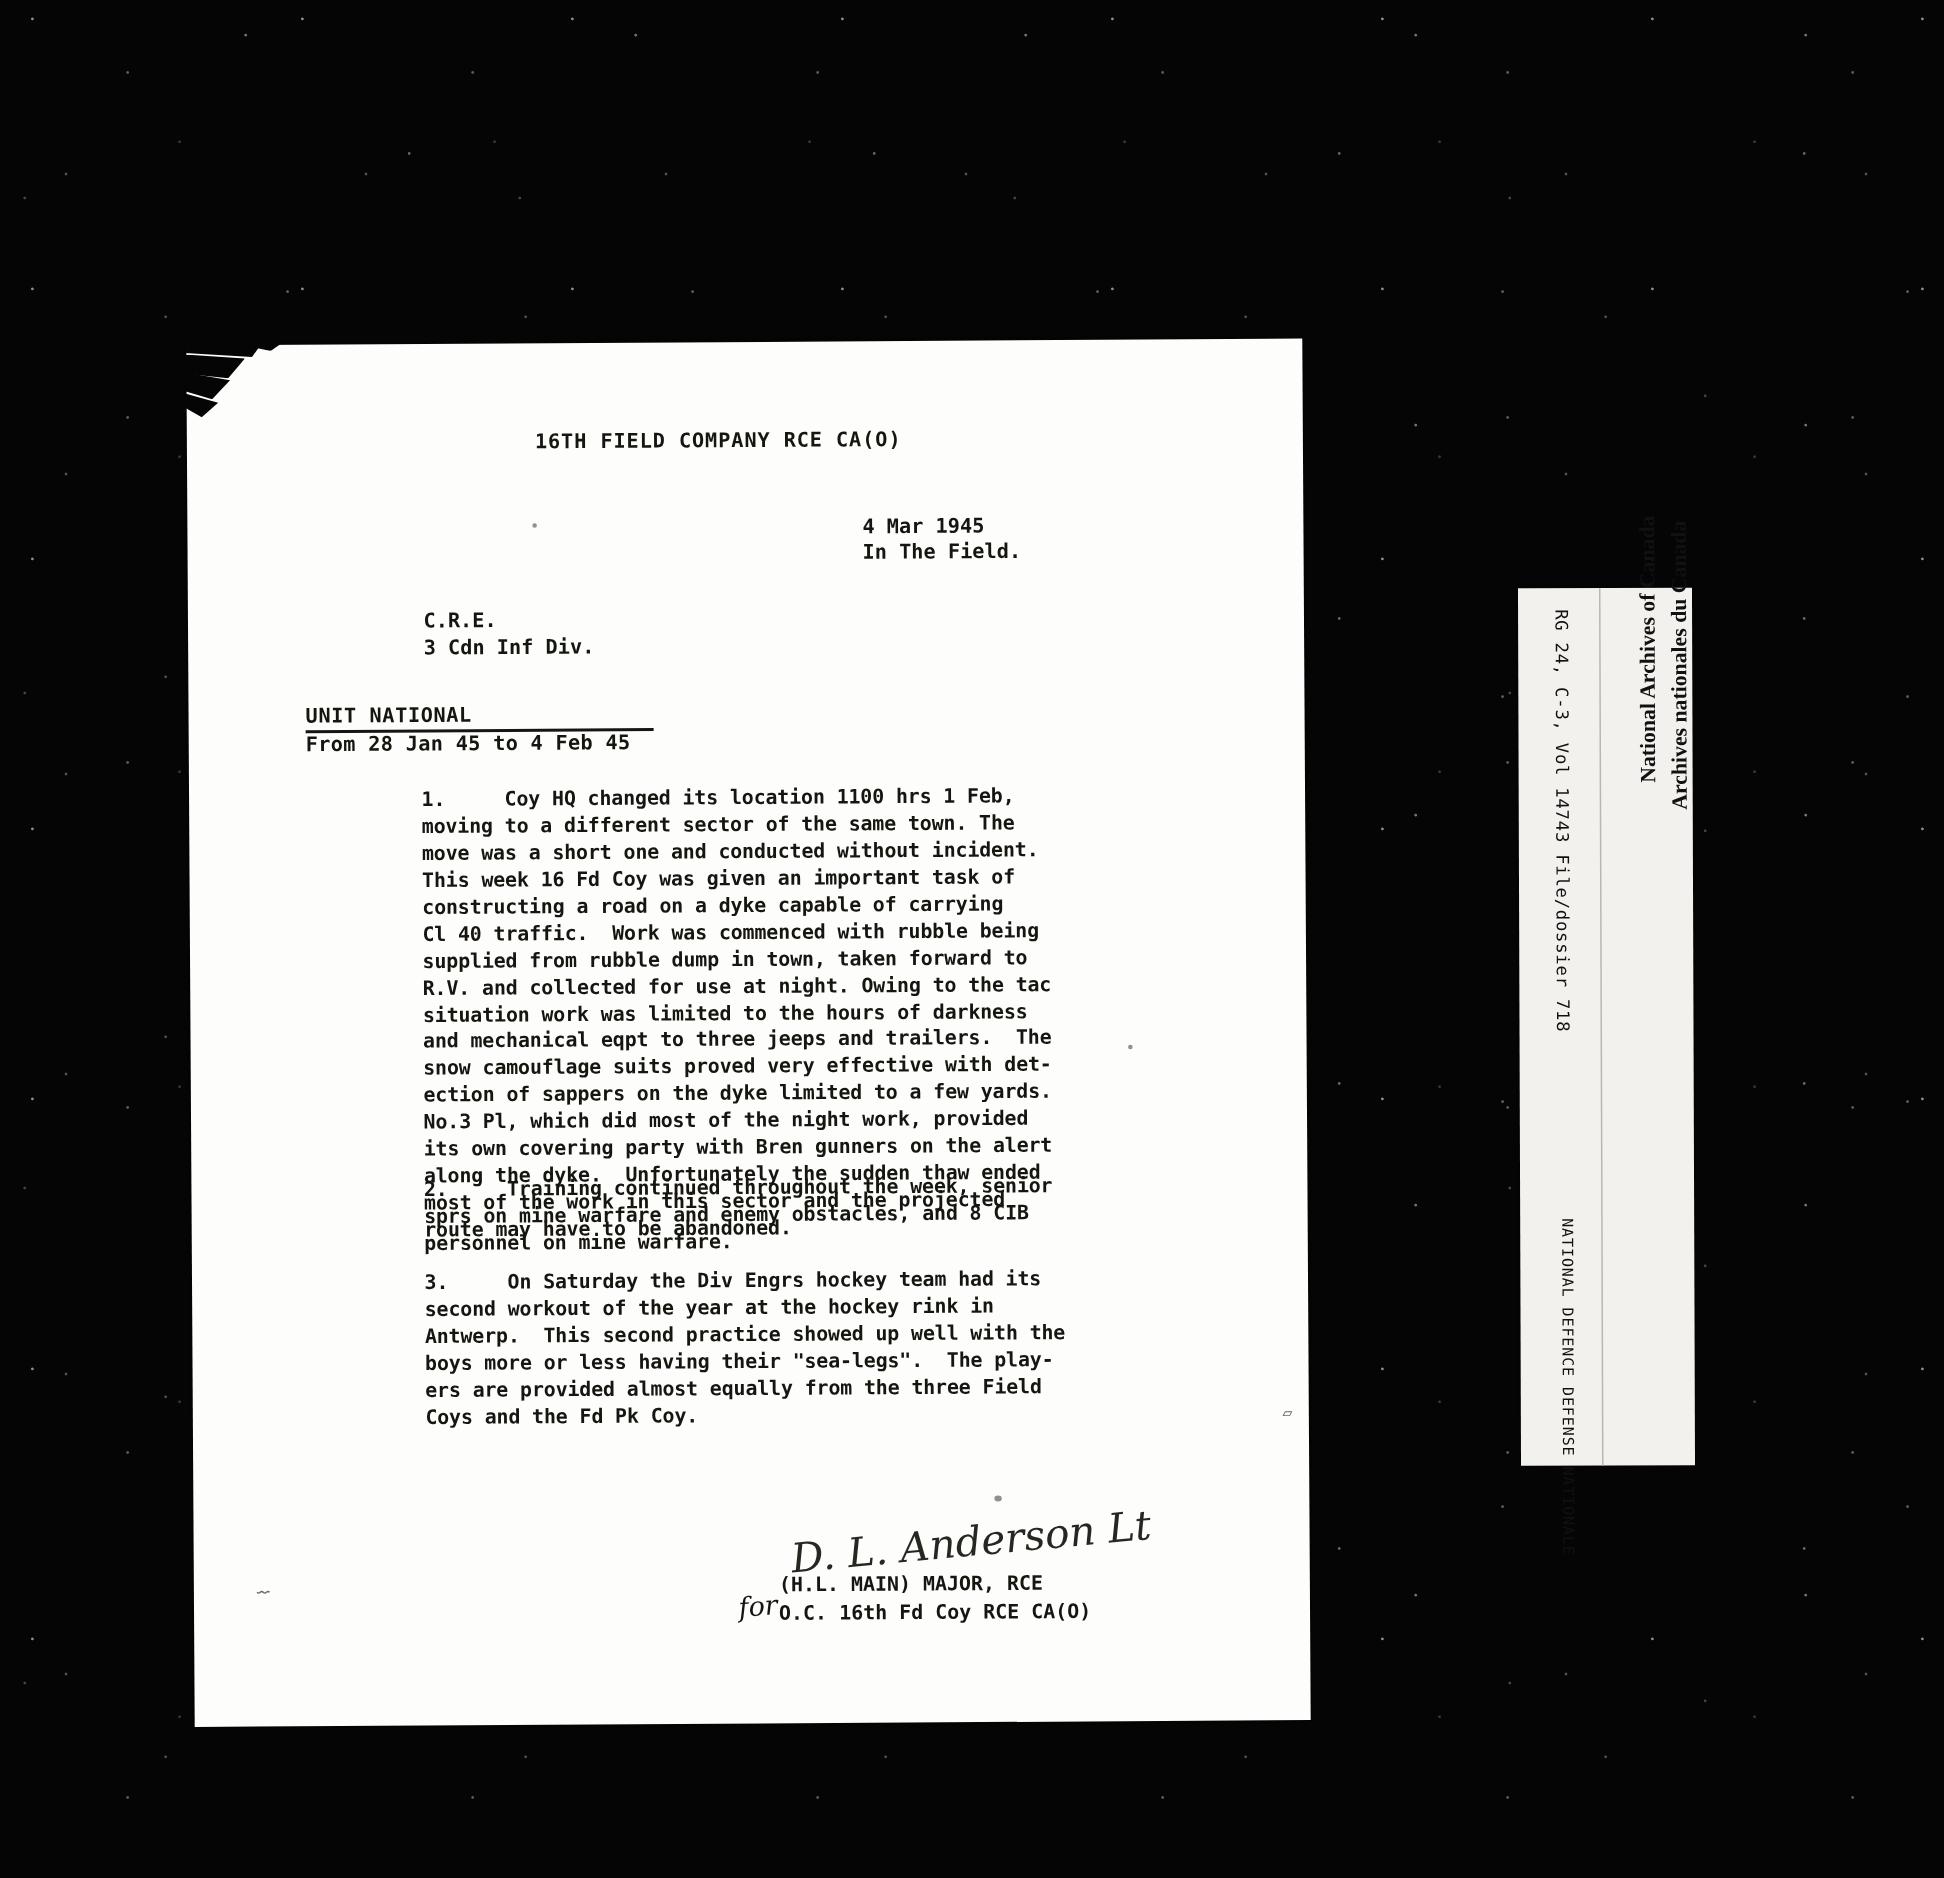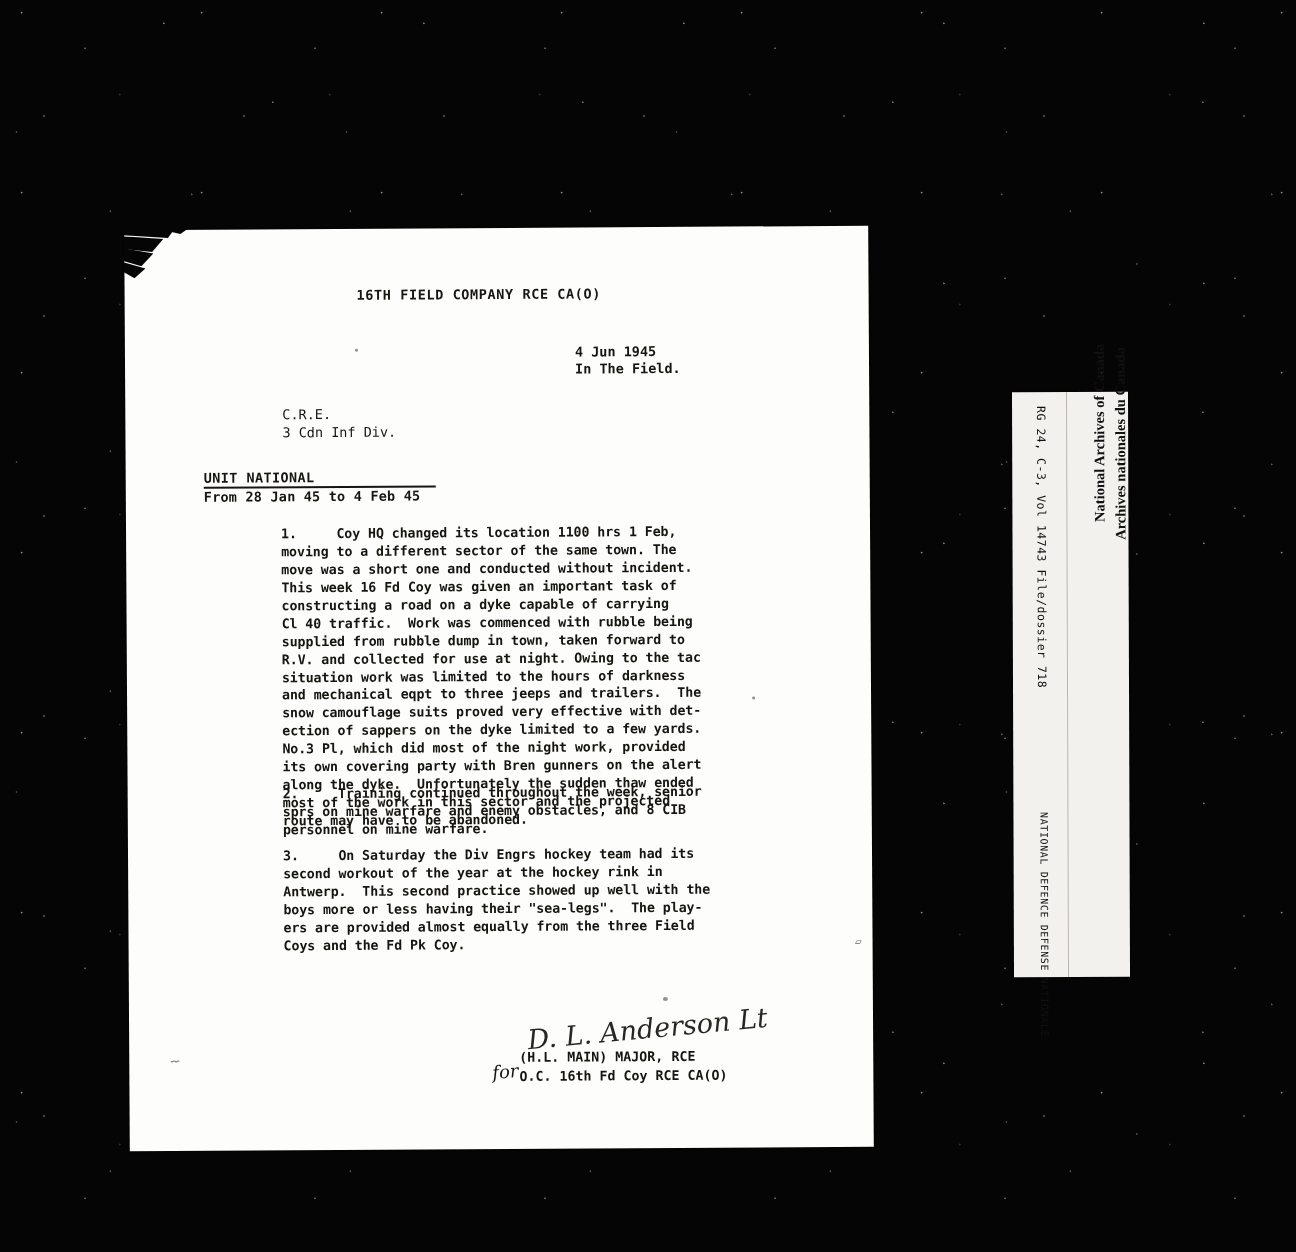--- a/index.html
+++ b/index.html
@@ -94,21 +94,21 @@
     font-weight: bold;
   }
 
   .addressee {
     position: absolute;
     left: 157px;
     top: 177px;
     font-size: 13.5px;
     line-height: 1.30;
     white-space: pre;
-    font-weight: normal;
+    font-weight: bold;
   }
 
   .section-head {
     position: absolute;
     left: 78px;
     top: 240px;
     font-size: 13.5px;
     font-weight: bold;
     letter-spacing: 0.4px;
   }
@@ -260,21 +260,21 @@
     <div class="bite b1"></div>
     <div class="bite b2"></div>
     <div class="bite b3"></div>
     <div class="bite b4"></div>
     <div class="bite b5"></div>
   </div>
 
   <div class="doc-inner">
     <div class="doc-title">16TH FIELD COMPANY RCE CA(O)</div>
 
-    <div class="date-block">4 Jun 1945
+    <div class="date-block">4 Mar 1945
 In The Field.</div>
 
     <div class="addressee">C.R.E.
 3 Cdn Inf Div.</div>
 
     <div class="section-head">
       <span>UNIT NATIONAL</span>
       <span class="rule"></span>
     </div>
     <div class="section-range">From 28 Jan 45 to 4 Feb 45</div>

